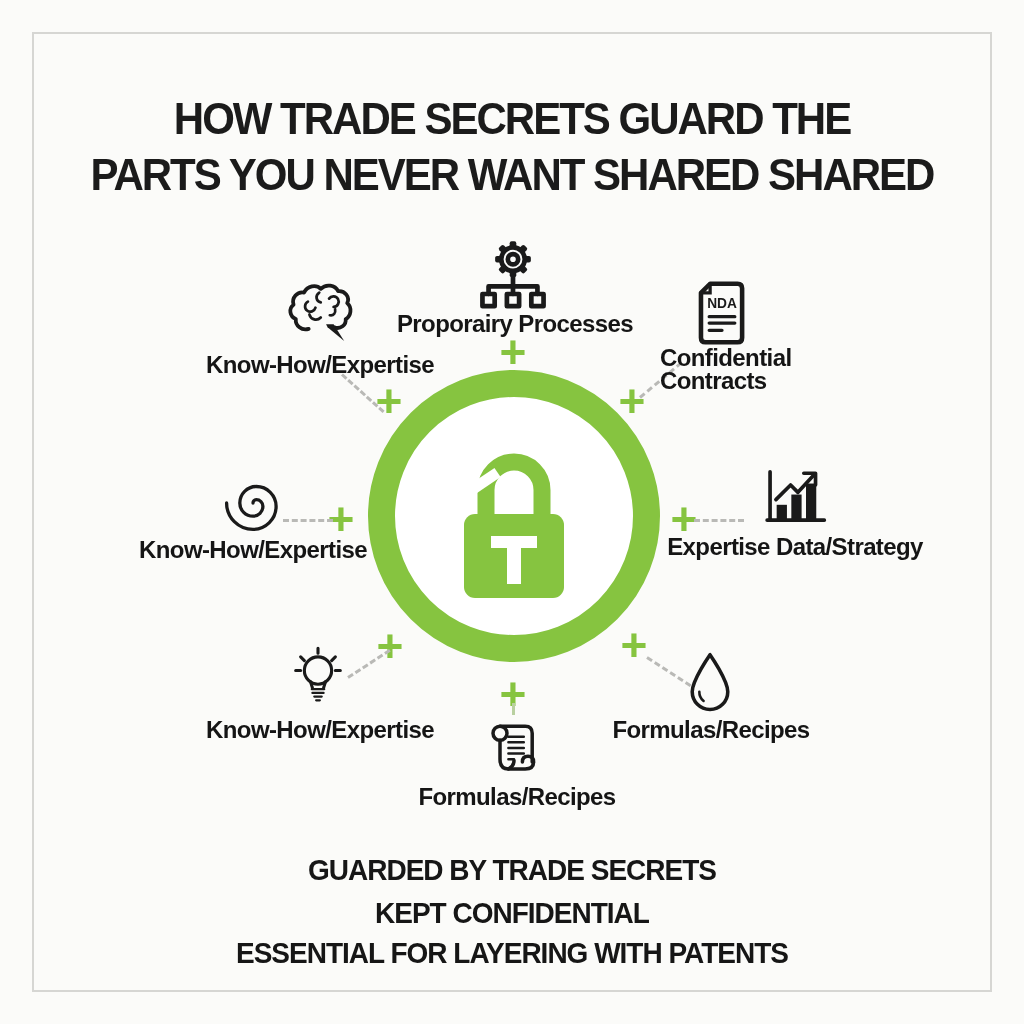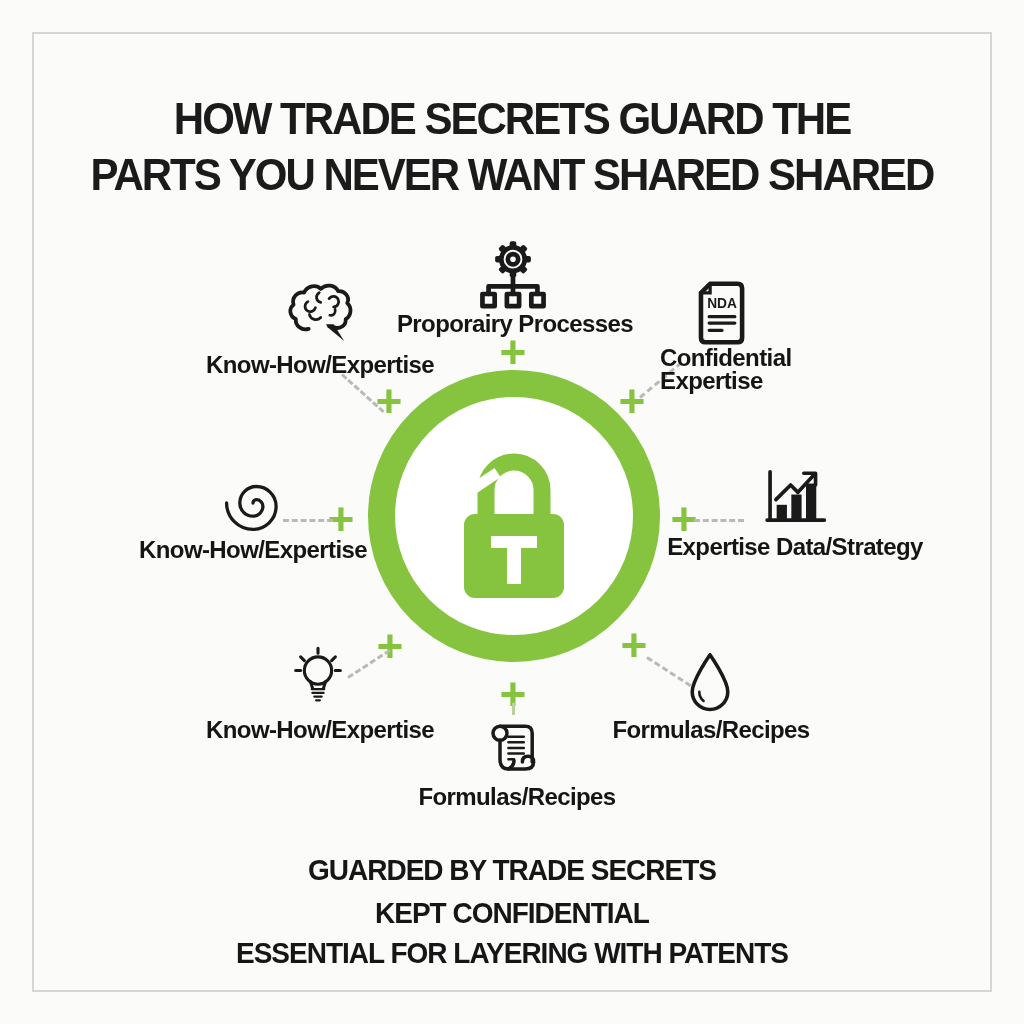--- a/index.html
+++ b/index.html
@@ -123,21 +123,21 @@
   </g>
 </svg>
 <div class="item-label" style="left:515px; top:324px;">Proporairy Processes</div>
 
 <svg class="icon" style="left:722px; top:313px;" width="64" height="74" viewBox="0 0 70 80">
   <path class="stroke" d="M22,8 H52 Q57,8 57,13 V67 Q57,72 52,72 H17 Q12,72 12,67 V18 Z"></path>
   <path class="stroke-thin" d="M22,8 V18 H12"></path>
   <text x="35" y="34" text-anchor="middle" font-family="Liberation Sans, sans-serif" font-weight="700" font-size="15" fill="#1a1a1a">NDA</text>
   <path class="stroke-thin" d="M21,44 H49 M21,51 H49 M21,59 H35" stroke-width="4.2"></path>
 </svg>
-<div class="item-label wrap" style="left:723px; top:369px;">Confidential Expertise</div>
+<div class="item-label wrap" style="left:723px; top:369px;">Confidential Contracts</div>
 
 <svg class="icon" style="left:253px; top:503px;" width="66" height="66" viewBox="0 0 100 100">
   <path class="stroke" stroke-width="5.5" d="M50,50 a5,5 0 0 1 5,-5 a10,10 0 0 1 10,10 a15,15 0 0 1 -15,15 a20,20 0 0 1 -20,-20 a25,25 0 0 1 25,-25 a30,30 0 0 1 30,30 a35,35 0 0 1 -35,35 a40,40 0 0 1 -40,-40"></path>
 </svg>
 <div class="item-label" style="left:253px; top:550px;">Know-How/Expertise</div>
 
 <svg class="icon" style="left:795px; top:496px;" width="74" height="66" viewBox="0 0 100 90">
   <path class="stroke" d="M16,12 V78 M12,78 H90"></path>
   <rect class="fill" x="25" y="57" width="14" height="21"></rect>
   <rect class="fill" x="45" y="43" width="14" height="35"></rect>

